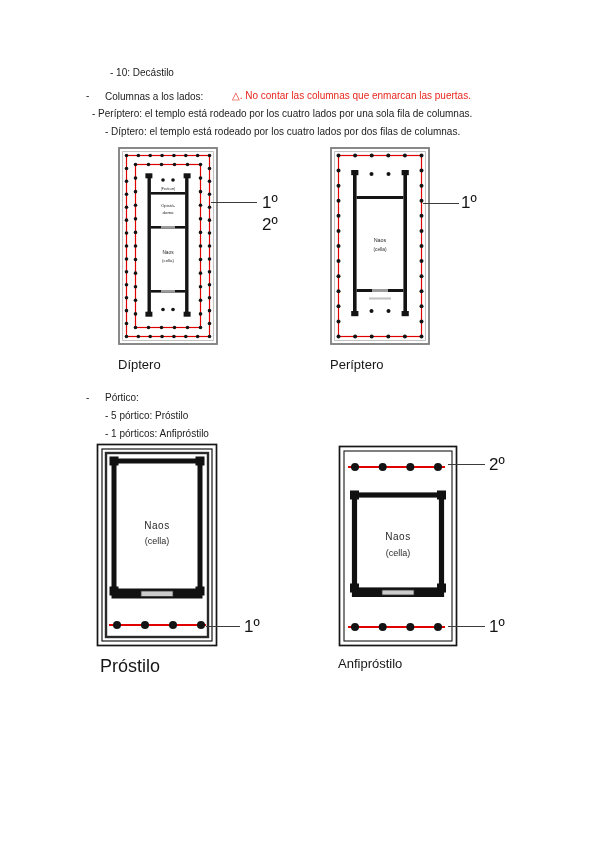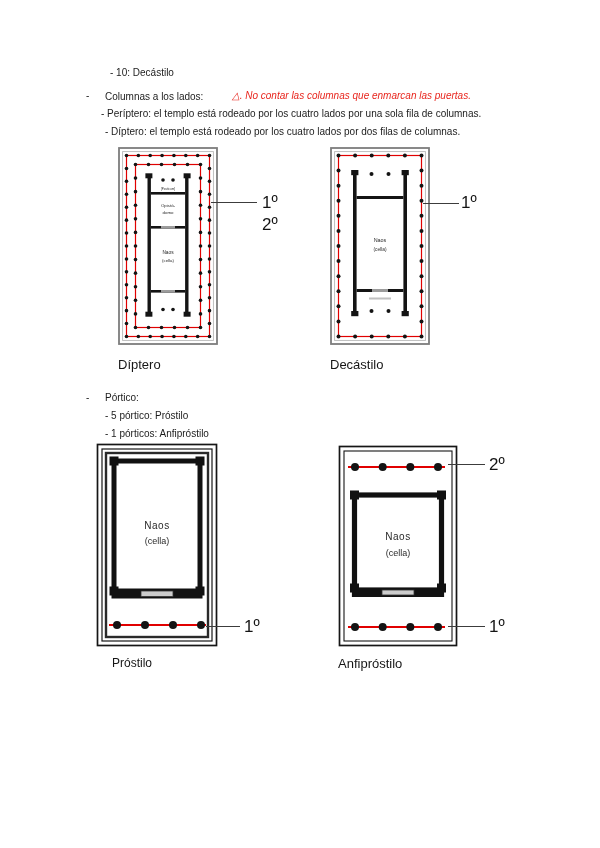--- a/index.html
+++ b/index.html
@@ -1,36 +1,36 @@
 <!DOCTYPE html>
 <html style="--warning-red: #e8251d; --diagram-red: #e10000; --ink: #1c1c1c;"><head>
 <meta charset="utf-8">
 <style>
   html,body{margin:0;padding:0;}
   body{
     width:600px;height:848px;position:relative;background:#ffffff;
     font-family:"Liberation Sans",sans-serif;overflow:hidden;
   }
   .t{position:absolute;font-size:10px;color:var(--ink,#1c1c1c);white-space:nowrap;line-height:14px;}
-  .warn{color:var(--warning-red,#e8251d);font-style:italic;}
+  .warn{color:var(--warning-red,#e8251d);}
   .cap{position:absolute;text-align:left;font-size:13px;color:#161616;white-space:nowrap;}
   .ann{position:absolute;font-size:17px;color:#141414;white-space:nowrap;}
   .pointer{position:absolute;height:0;border-top:1.5px solid #3c3c3c;}
   svg{position:absolute;overflow:visible;}
   .redline{stroke:var(--diagram-red,#e10000);}
   .svgtxt{fill:#2a2a2a;font-family:"Liberation Sans",sans-serif;}
 </style>
 </head>
 <body>
 
 <div class="t" style="left:110px;top:66px">- 10: Decástilo</div>
 <div class="t" style="left:86px;top:89px">-</div>
 <div class="t" style="left:105px;top:90px">Columnas a los lados:</div>
 <div class="t warn" style="left:232px;top:89px">△. No contar las columnas que enmarcan las puertas.</div>
-<div class="t" style="left:101px;top:107px">- Períptero: el templo está rodeado por los cuatro lados por una sola fila de columnas.</div>
+<div class="t" style="left:92px;top:107px">- Períptero: el templo está rodeado por los cuatro lados por una sola fila de columnas.</div>
 <div class="t" style="left:105px;top:125px">- Díptero: el templo está rodeado por los cuatro lados por dos filas de columnas.</div>
 
 <svg id="svg-diptero" style="left:118px;top:147px" width="100" height="198" viewBox="0 0 100 198">
   <rect x="1" y="1" width="98" height="196" fill="#ffffff" stroke="#7d7d7d" stroke-width="1.8"></rect>
   <rect x="4.6" y="4.6" width="90.8" height="188.8" fill="none" stroke="#b8b8b8" stroke-width="0.9"></rect>
   <rect class="redline" x="8.5" y="8.5" width="83" height="181" fill="none" stroke-width="1.2"></rect>
   <rect class="redline" x="17.5" y="17.5" width="65" height="163" fill="none" stroke-width="1.2"></rect>
   <g fill="#141414">
     <rect x="29.5" y="29" width="3.4" height="138"></rect>
     <rect x="67.1" y="29" width="3.4" height="138"></rect>
@@ -187,21 +187,21 @@
     <circle cx="91.5" cy="159.33333333333334" r="2" fill="#141414"></circle>
     <circle cx="8.5" cy="174.41666666666666" r="2" fill="#141414"></circle>
     <circle cx="91.5" cy="174.41666666666666" r="2" fill="#141414"></circle>
     <circle cx="41.5" cy="27" r="2" fill="#141414"></circle>
     <circle cx="58.5" cy="27" r="2" fill="#141414"></circle>
     <circle cx="41.5" cy="164" r="2" fill="#141414"></circle>
     <circle cx="58.5" cy="164" r="2" fill="#141414"></circle>
   </svg>
 <div class="pointer" style="left:423px;top:203px;width:36px"></div>
 <div class="ann" style="left:461px;top:193px">1º</div>
-<div class="cap" style="left:330px;top:357px;width:100px">Decástilo</div>
+<div class="cap" style="left:330px;top:357px;width:100px">Períptero</div>
 
 <div class="t" style="left:86px;top:391px">-</div>
 <div class="t" style="left:105px;top:391px">Pórtico:</div>
 <div class="t" style="left:105px;top:409px">- 5 pórtico: Próstilo</div>
 <div class="t" style="left:105px;top:427px">- 1 pórticos: Anfipróstilo</div>
 
 <svg id="svg-prostilo" style="left:96px;top:443px" width="122" height="204" viewBox="0 0 122 204">
   <rect x="1.5" y="1.5" width="119" height="201" fill="#ffffff" stroke="#161616" stroke-width="1.7"></rect>
   <rect x="6" y="6" width="110" height="192" fill="none" stroke="#161616" stroke-width="1.2"></rect>
   <rect x="10" y="10" width="102" height="184" fill="none" stroke="#2a2a2a" stroke-width="2.4"></rect>
@@ -217,21 +217,21 @@
   <line class="redline" x1="13" y1="182" x2="110" y2="182" stroke-width="1.8"></line>
   <text class="svgtxt" x="61" y="86" font-size="10" text-anchor="middle" letter-spacing="0.5">Naos</text>
   <text class="svgtxt" x="61" y="101" font-size="9" text-anchor="middle">(cella)</text>
 <circle cx="21" cy="182" r="4" fill="#141414"></circle>
     <circle cx="49" cy="182" r="4" fill="#141414"></circle>
     <circle cx="77" cy="182" r="4" fill="#141414"></circle>
     <circle cx="105" cy="182" r="4" fill="#141414"></circle>
   </svg>
 <div class="pointer" style="left:206px;top:626px;width:34px"></div>
 <div class="ann" style="left:244px;top:617px">1º</div>
-<div class="cap" style="left:112px;top:656px;width:122px;font-size:12px">Próstilo</div>
+<div class="cap" style="left:100px;top:656px;width:122px;font-size:18px">Próstilo</div>
 
 <svg id="svg-anfiprostilo" style="left:338px;top:445px" width="120" height="202" viewBox="0 0 120 202">
   <rect x="1.5" y="1.5" width="117" height="199" fill="#ffffff" stroke="#161616" stroke-width="1.7"></rect>
   <rect x="6" y="6" width="108" height="190" fill="none" stroke="#161616" stroke-width="1.1"></rect>
   <rect x="16.5" y="50" width="87" height="95" fill="#ffffff" stroke="#111111" stroke-width="5.2"></rect>
   <g fill="#111111">
     <rect x="12" y="45.5" width="9" height="9"></rect>
     <rect x="99" y="45.5" width="9" height="9"></rect>
     <rect x="12" y="138.5" width="9" height="9"></rect>
     <rect x="99" y="138.5" width="9" height="9"></rect>

